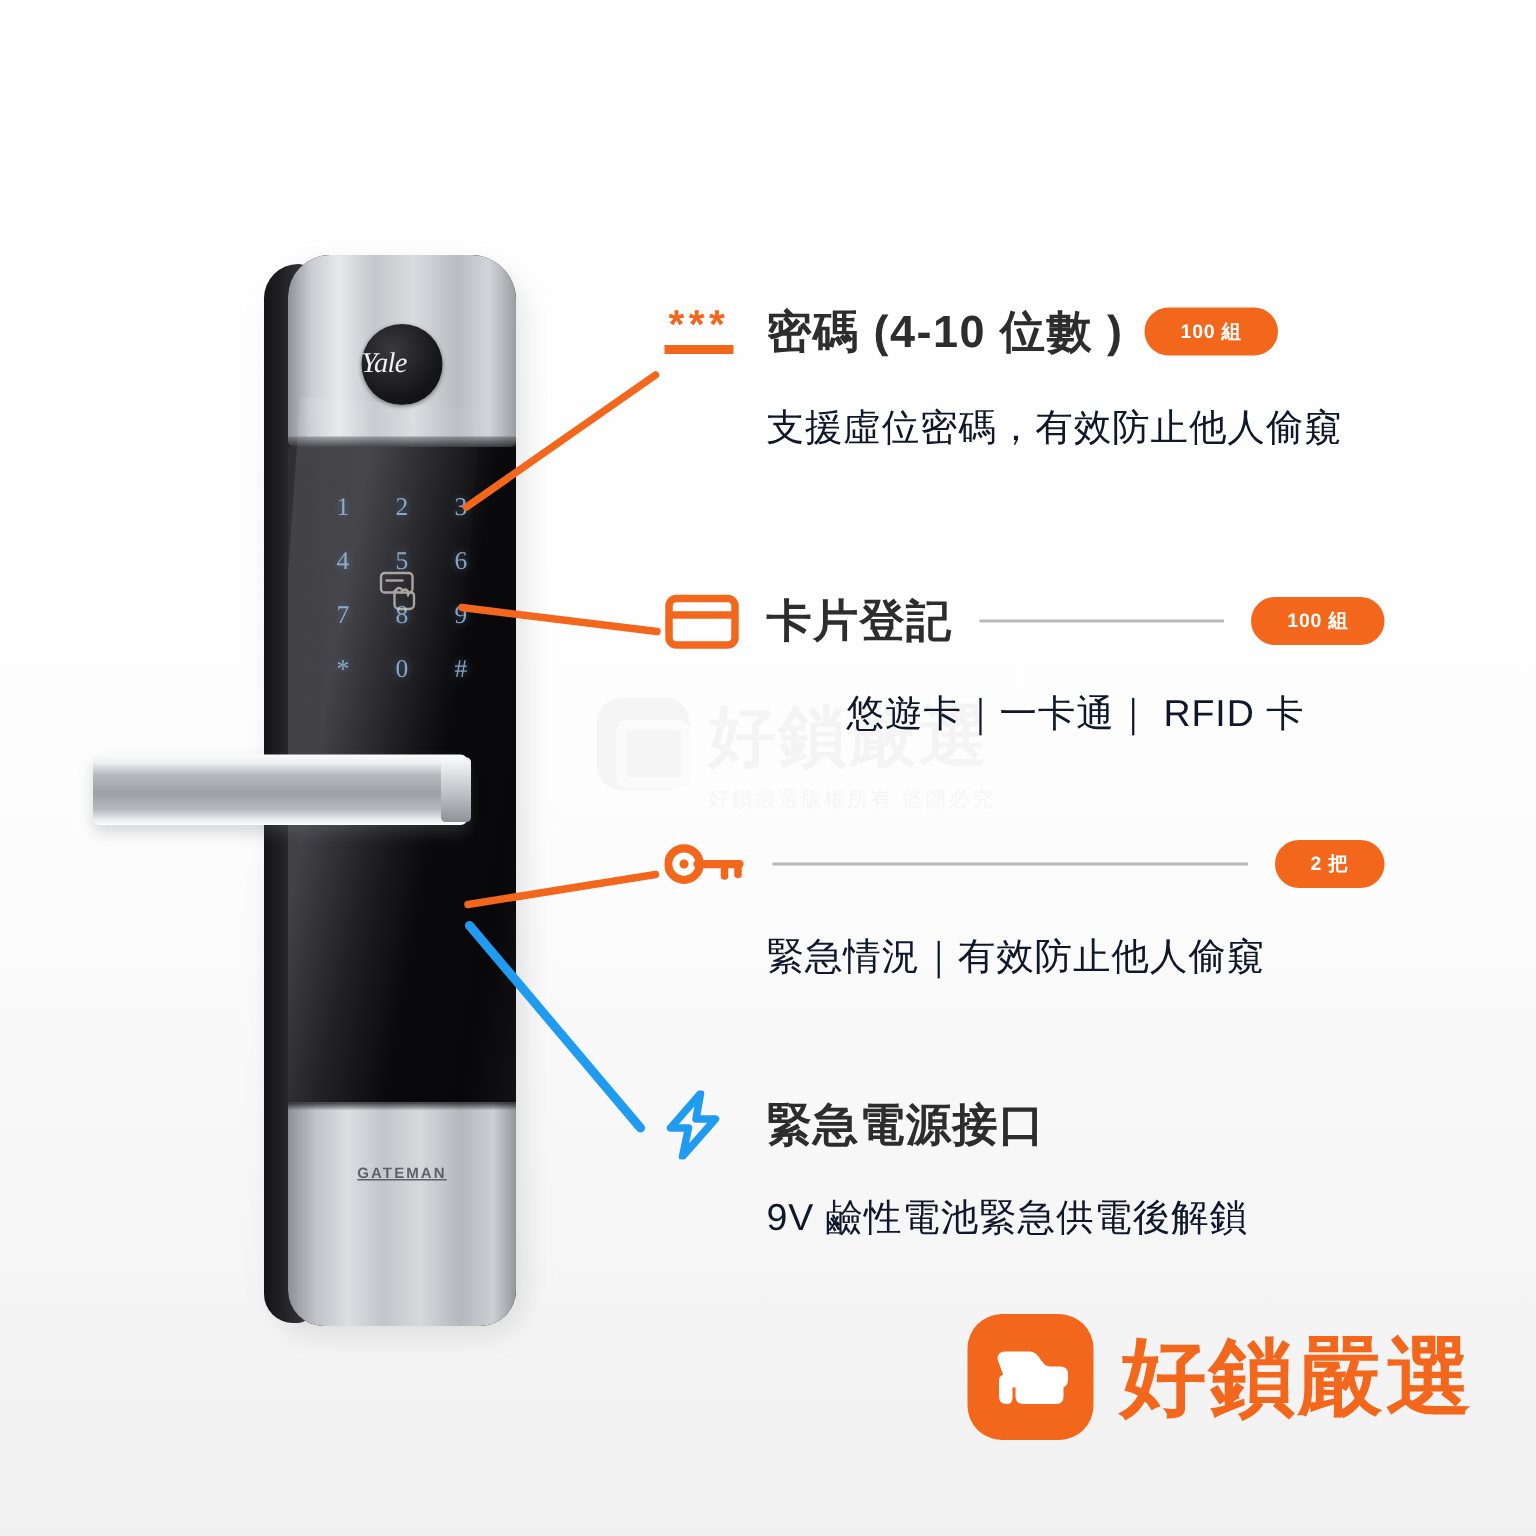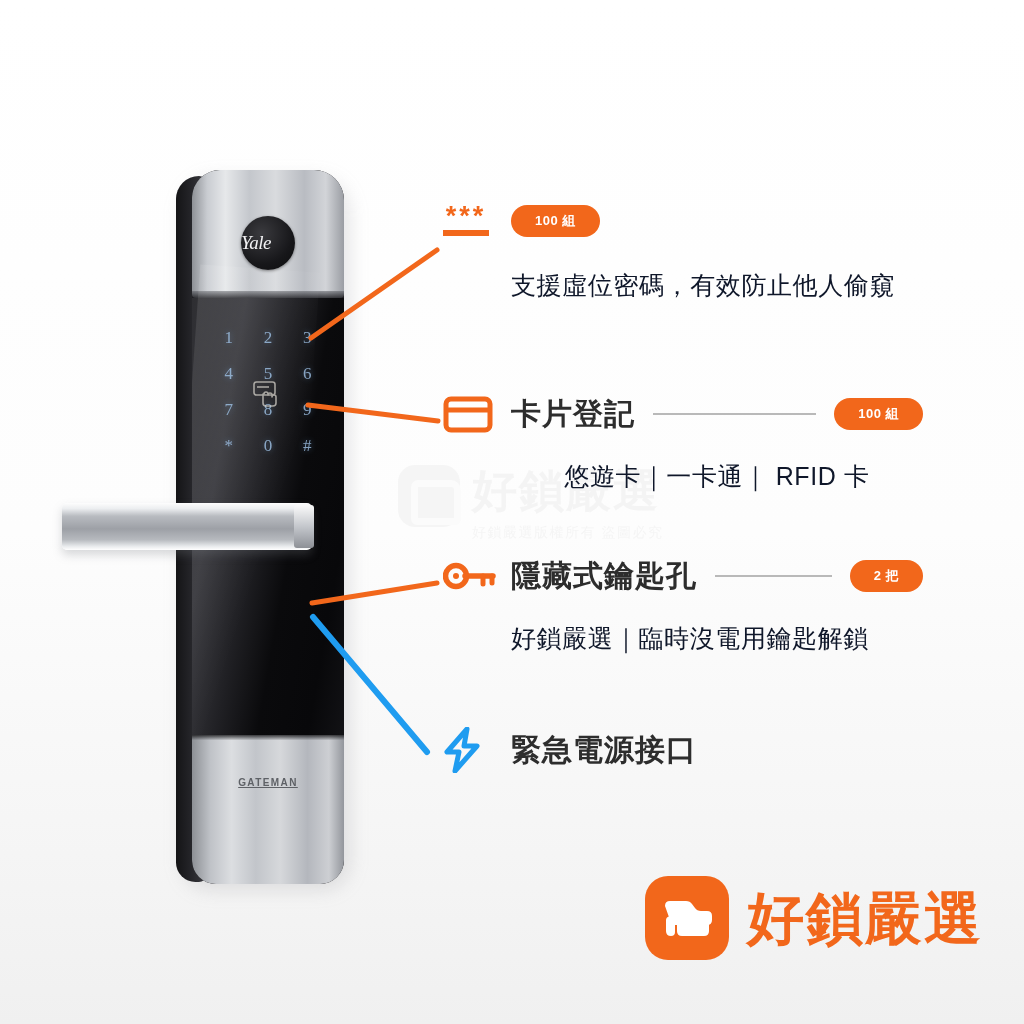--- a/index.html
+++ b/index.html
@@ -406,20 +406,21 @@
   <div class="features">
 
     <div class="feature f1">
       <div class="f-head">
         <div class="f-icon">
           <div class="ico-pass">
             <div class="stars">***</div>
             <div class="bar"></div>
           </div>
         </div>
+        <div class="f-title">密碼 (4-10 位數 )</div>
         <div class="f-badge">100 組</div>
       </div>
       <div class="f-desc">
         <div>支援虛位密碼，有效防止他人偷窺</div>
       </div>
     </div>
 
     <div class="feature f2">
       <div class="f-head">
         <div class="f-icon">
@@ -441,37 +442,39 @@
       <div class="f-head">
         <div class="f-icon">
           <svg width="54" height="30" viewBox="0 0 54 30">
             <circle cx="13" cy="15" r="10.5" fill="none" stroke="#f2671b" stroke-width="5.5"></circle>
             <circle cx="13" cy="15" r="3" fill="#f2671b"></circle>
             <line x1="22" y1="15" x2="50" y2="15" stroke="#f2671b" stroke-width="5.5" stroke-linecap="round"></line>
             <line x1="40" y1="15" x2="40" y2="23" stroke="#f2671b" stroke-width="5" stroke-linecap="round"></line>
             <line x1="49" y1="15" x2="49" y2="22" stroke="#f2671b" stroke-width="5" stroke-linecap="round"></line>
           </svg>
         </div>
-        <div class="f-title">隱藏式鑰匙孔</div>
         <div class="f-rule"></div>
         <div class="f-badge">2 把</div>
       </div>
       <div class="f-desc tight">
-        <div>好鎖嚴選｜臨時沒電用鑰匙解鎖</div>
+        <div>緊急情況｜有效防止他人偷窺</div>
       </div>
     </div>
 
     <div class="feature f4">
       <div class="f-head">
         <div class="f-icon">
           <svg width="40" height="46" viewBox="0 0 40 46">
             <path d="M24 2 L4 25 L16 25 L12 44 L34 19 L21 19 Z" fill="none" stroke="#1f9cf0" stroke-width="5" stroke-linejoin="round"></path>
           </svg>
         </div>
         <div class="f-title">緊急電源接口</div>
+      </div>
+      <div class="f-desc tight">
+        <div>9V 鹼性電池緊急供電後解鎖</div>
       </div>
     </div>
   </div>
 
   <div class="brand">
     <div class="brand-mark">
       <svg width="84" height="84" viewBox="0 0 84 84">
         <path d="M20 30 q0 -5 5 -5 l16 0 q4 0 6 3 l3 4 q2 3 6 3 l6 0 q5 0 5 5 l0 4 q0 5 -5 5 l-32 0 q-5 0 -5 -5 z" fill="#ffffff"></path>
         <path d="M32 42 q0 -5 5 -5 l22 0 q5 0 5 5 l0 13 q0 5 -5 5 l-22 0 q-5 0 -5 -5 z" fill="#ffffff"></path>
         <path d="M25 40 q4 -1 5 3 l0 13 q0 4 -4 4 q-5 0 -5 -5 l0 -11 q0 -3 4 -4 z" fill="#ffffff"></path>

